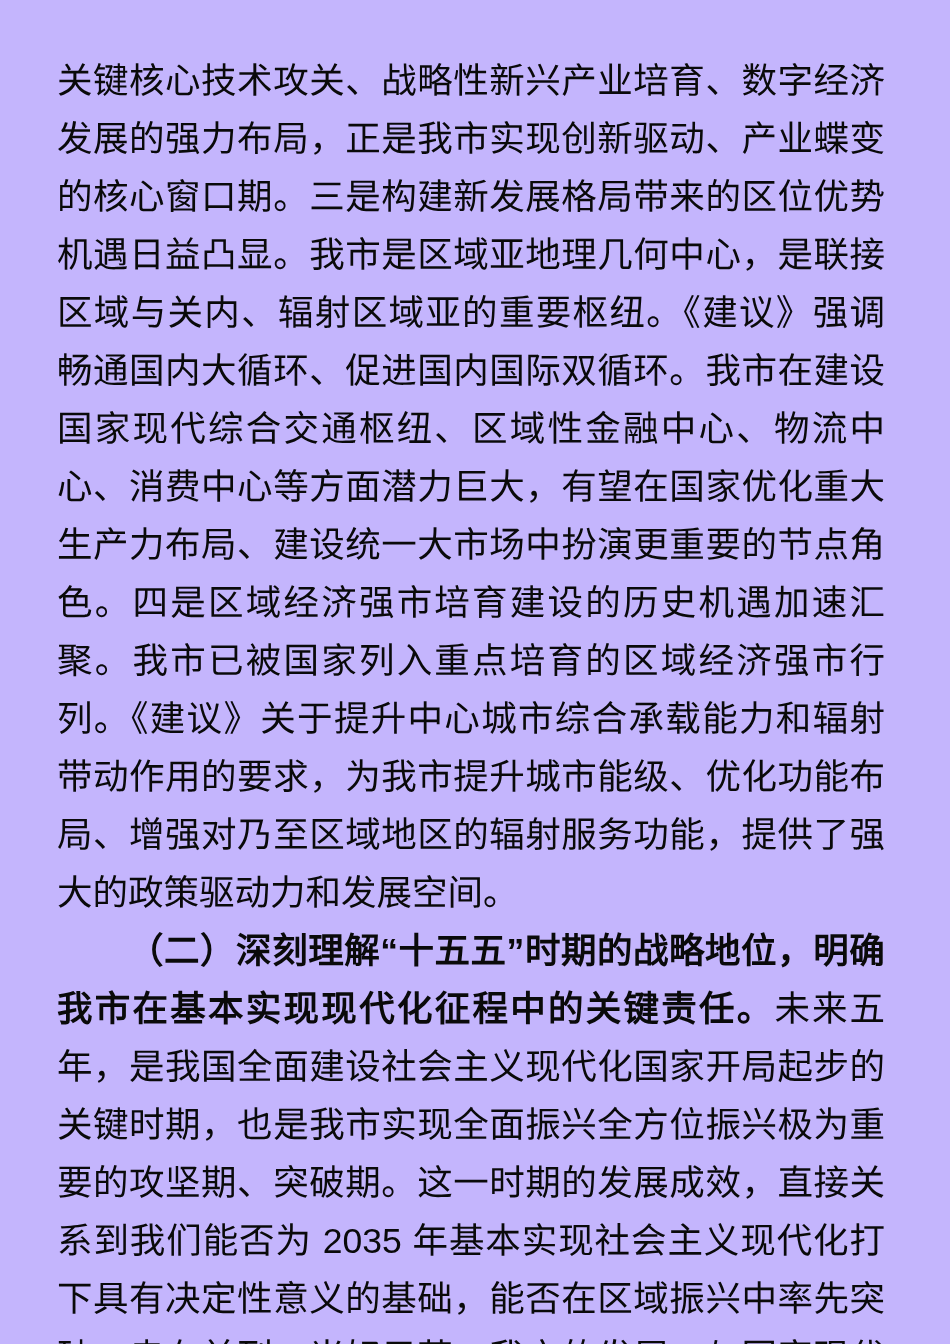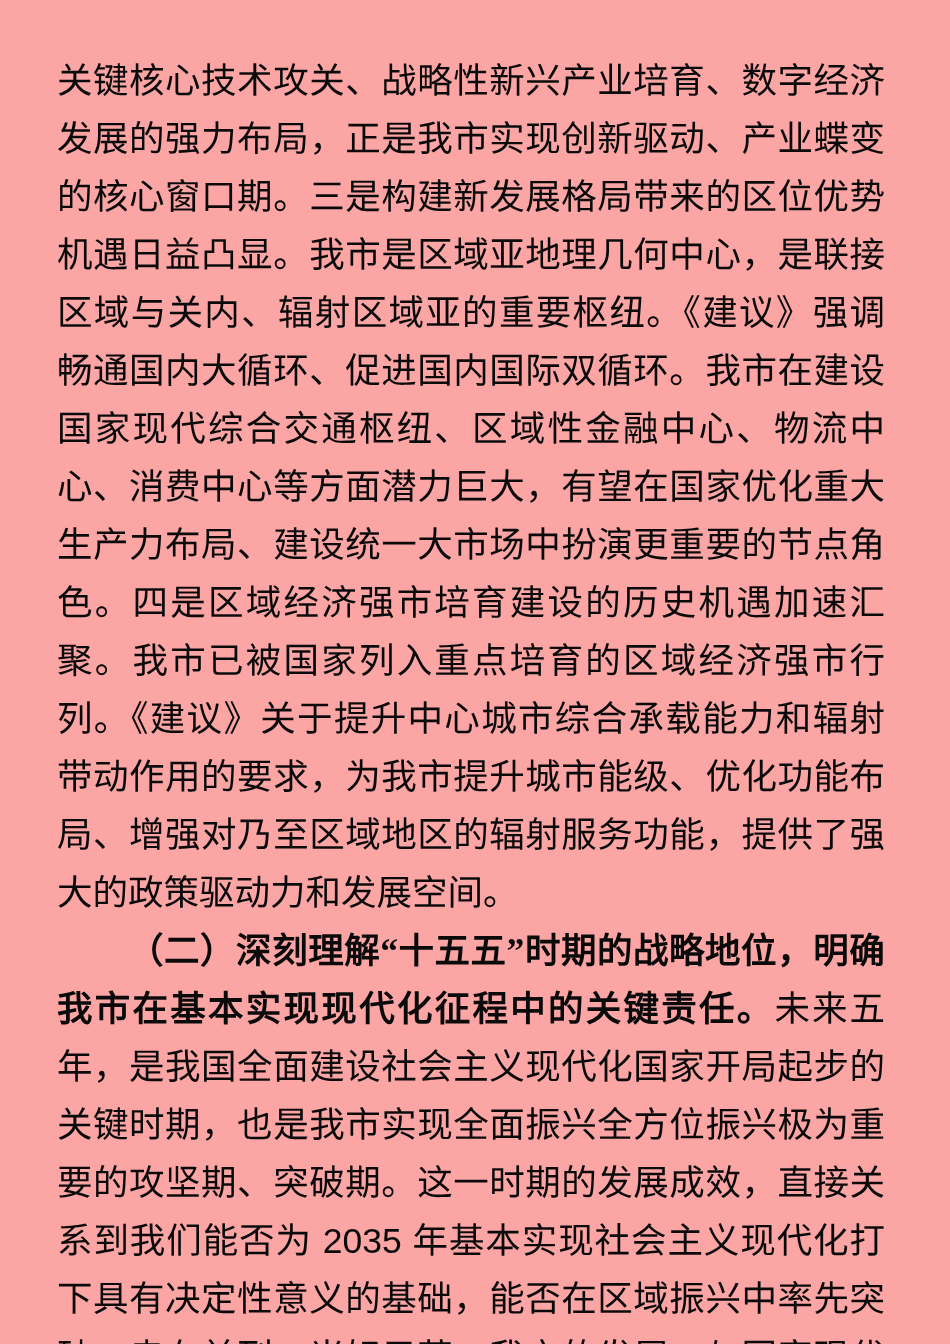--- a/index.html
+++ b/index.html
@@ -12,21 +12,21 @@
   body {
     font-family: "Liberation Sans", "DejaVu Sans", sans-serif;
     color: #000000;
   }
 
   .page {
     position: relative;
     width: 950px;
     height: 1344px;
     margin: 0 auto;
-    background: #fca5a5;
+    background: #c4b5fd;
     overflow: hidden;
     box-sizing: border-box;
   }
 
   .page-body {
     position: absolute;
     left: 57px;
     top: 52px;
     width: 828px;
   }
@@ -53,21 +53,20 @@
     margin-top: 30px;
   }
 
   .indent {
     text-indent: 2em;
   }
 
   .bold-lead {
     font-weight: 700;
     letter-spacing: 0.3px;
-    font-family: Liberation Serif, serif;
   }
 </style>
 </head>
 <body>
 
 <div class="page">
   <div class="page-body">
 
     <p class="para"><span>关键核心技术攻关、战略性新兴产业培育、数字经济发展的强力布局，正是我市实现创新驱动、产业蝶变的核心窗口期。三是构建新发展格局带来的区位优势机遇日益凸显。我市是区域亚地理几何中心，是联接区域与关内、辐射区域亚的重要枢纽。《建议》强调畅通国内大循环、促进国内国际双循环。我市在建设国家现代综合交通枢纽、区域性金融中心、物流中心、消费中心等方面潜力巨大，有望在国家优化重大生产力布局、建设统一大市场中扮演更重要的节点角色。四是区域经济强市培育建设的历史机遇加速汇聚。我市已被国家列入重点培育的区域经济强市行列。《建议》关于提升中心城市综合承载能力和辐射带动作用的要求，为我市提升城市能级、优化功能布局、增强对乃至区域地区的辐射服务功能，提供了强大的政策驱动力和发展空间。</span></p>
 

